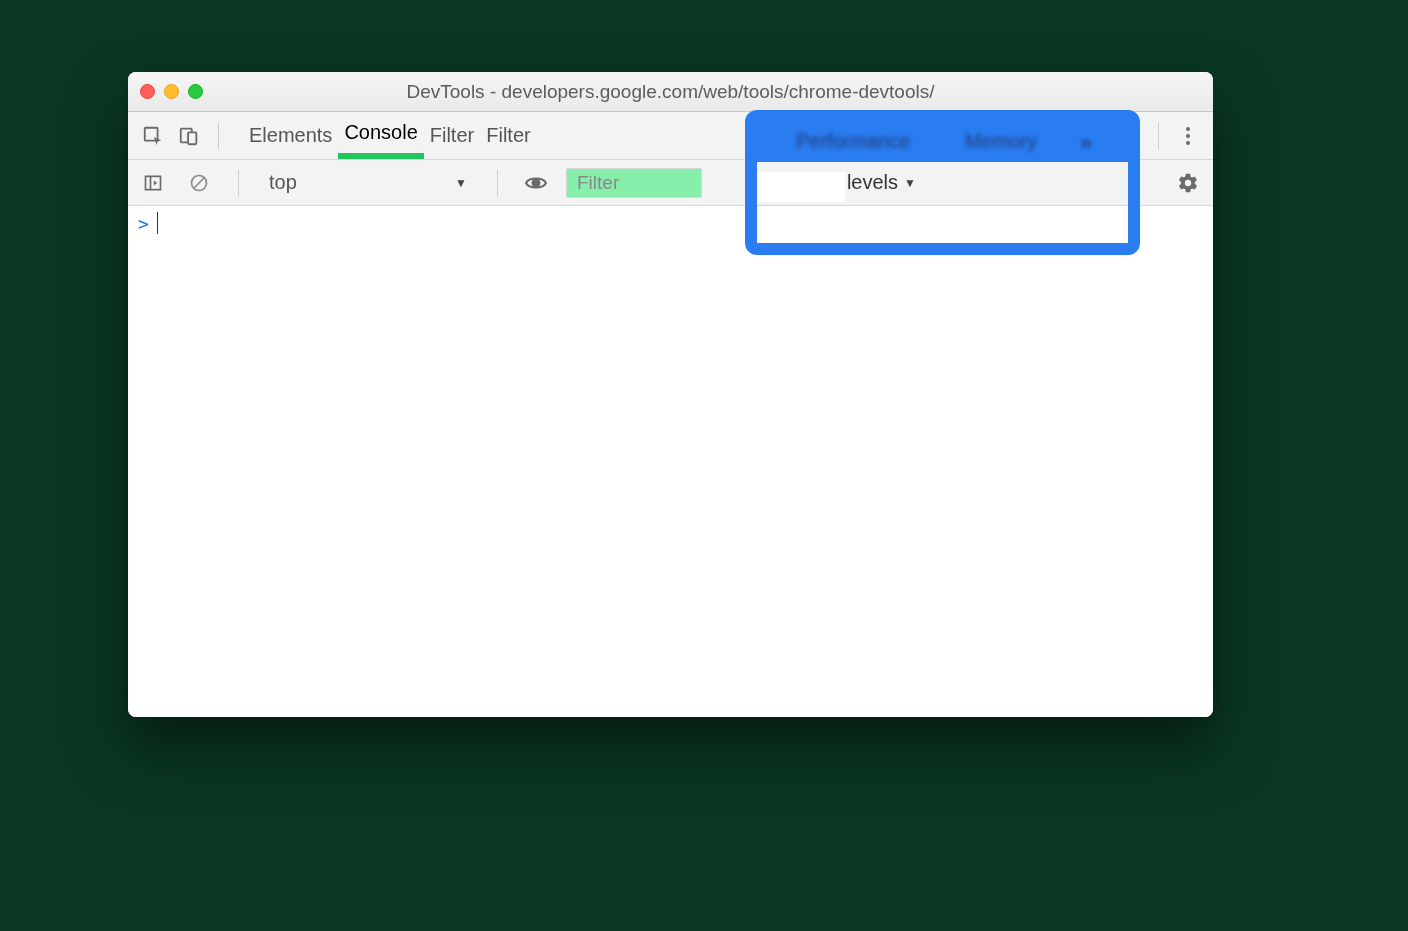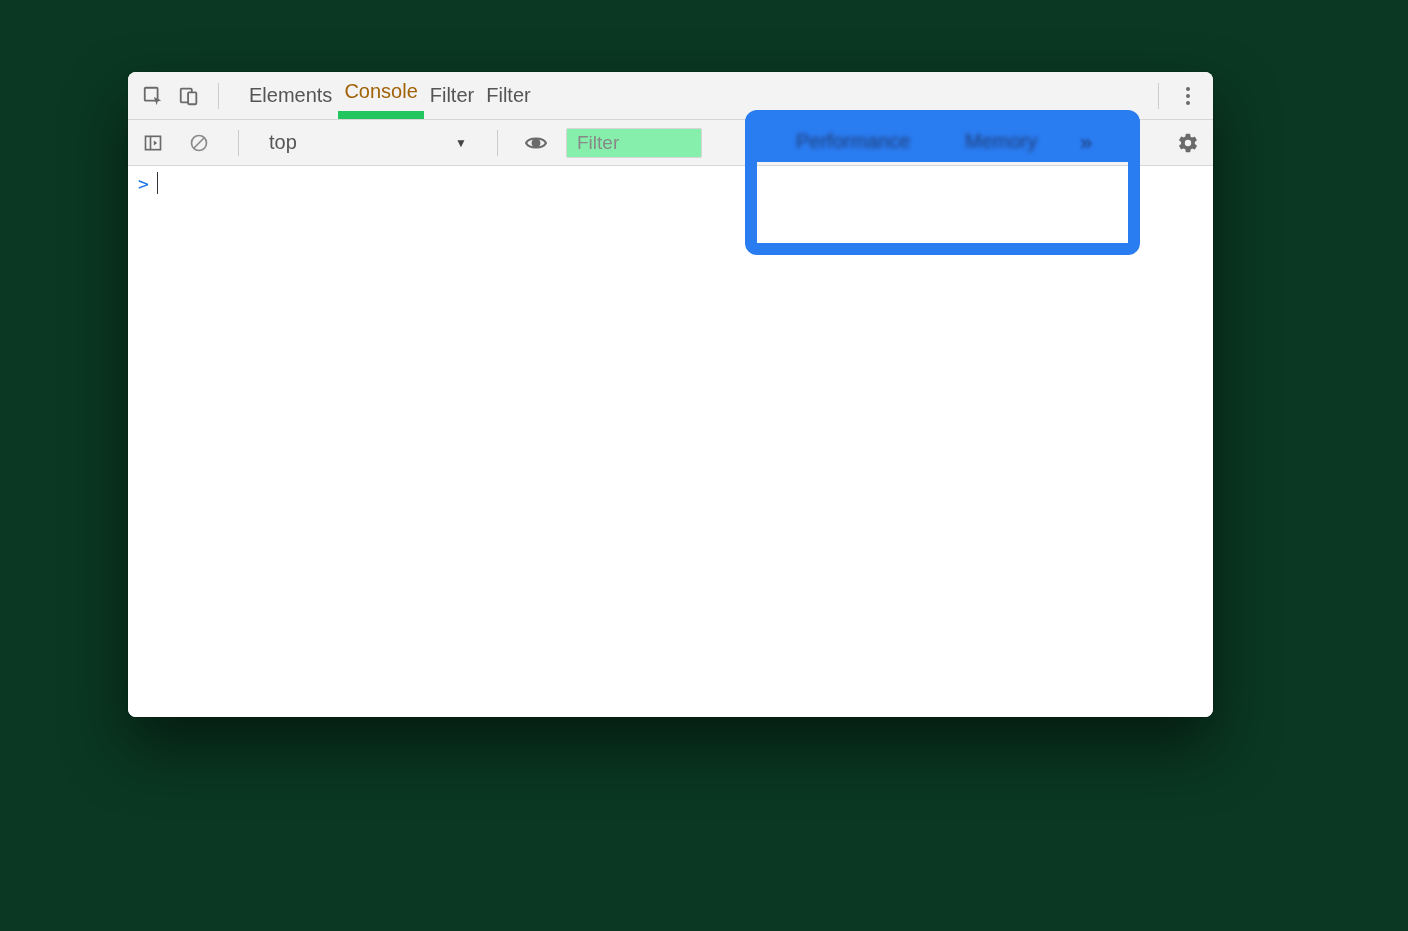--- a/index.html
+++ b/index.html
@@ -50,21 +50,21 @@
     align-items: center;
     padding: 0 10px;
     gap: 6px;
     font-size: 20px;
     color: #555;
   }
   .icon-btn { width: 30px; height: 30px; display:flex; align-items:center; justify-content:center; cursor:pointer; color:#6a6a6a; }
   .divider { width:1px; height:26px; background:#ccc; margin:0 8px; }
   .tabs { display:flex; margin-left: 10px; align-items:center; height:100%; }
   .tab { padding: 0 6px; height:100%; display:flex; align-items:center; cursor:pointer; color:#555; }
-  .tab.active { color:#a16207; border-bottom: 8px solid #22c55e; font-weight:500; }
+  .tab.active { color:#000000; border-bottom: 6px solid #22c55e; font-weight:500; }
   .spacer { flex:1; }
   .kebab-dots { display:flex; flex-direction:column; gap:3px; }
   .kebab-dots span { width:4px; height:4px; background:#6a6a6a; border-radius:50%; }
 
   .filterbar {
     height: 46px;
     background:#f3f3f3;
     border-bottom:1px solid #d6d6d6;
     display:flex;
     align-items:center;
@@ -125,20 +125,28 @@
     position:absolute; left:757px; top:172px; width:88px; height:30px; background:#fff; z-index:48;
   }
 
   svg { display:block; }
 </style>
 </head>
 <body>
 
 <div class="window">
 
+  <div class="titlebar">
+    <div class="traffic">
+      <div class="light red"></div>
+      <div class="light yellow"></div>
+      <div class="light green"></div>
+    </div>
+    <div class="title">DevTools - developers.google.com/web/tools/chrome-devtools/</div>
+  </div>
 
   <div class="tabbar">
     <div class="icon-btn">
       <svg width="22" height="22" viewBox="0 0 24 24" fill="none" stroke="#6a6a6a" stroke-width="2">
         <rect x="3" y="3" width="14" height="14" rx="1"></rect>
         <path d="M13 13 L21 17 L17 18 L16 22 Z" fill="#6a6a6a" stroke="none"></path>
       </svg>
     </div>
     <div class="icon-btn">
       <svg width="22" height="22" viewBox="0 0 24 24" fill="none" stroke="#6a6a6a" stroke-width="2">

